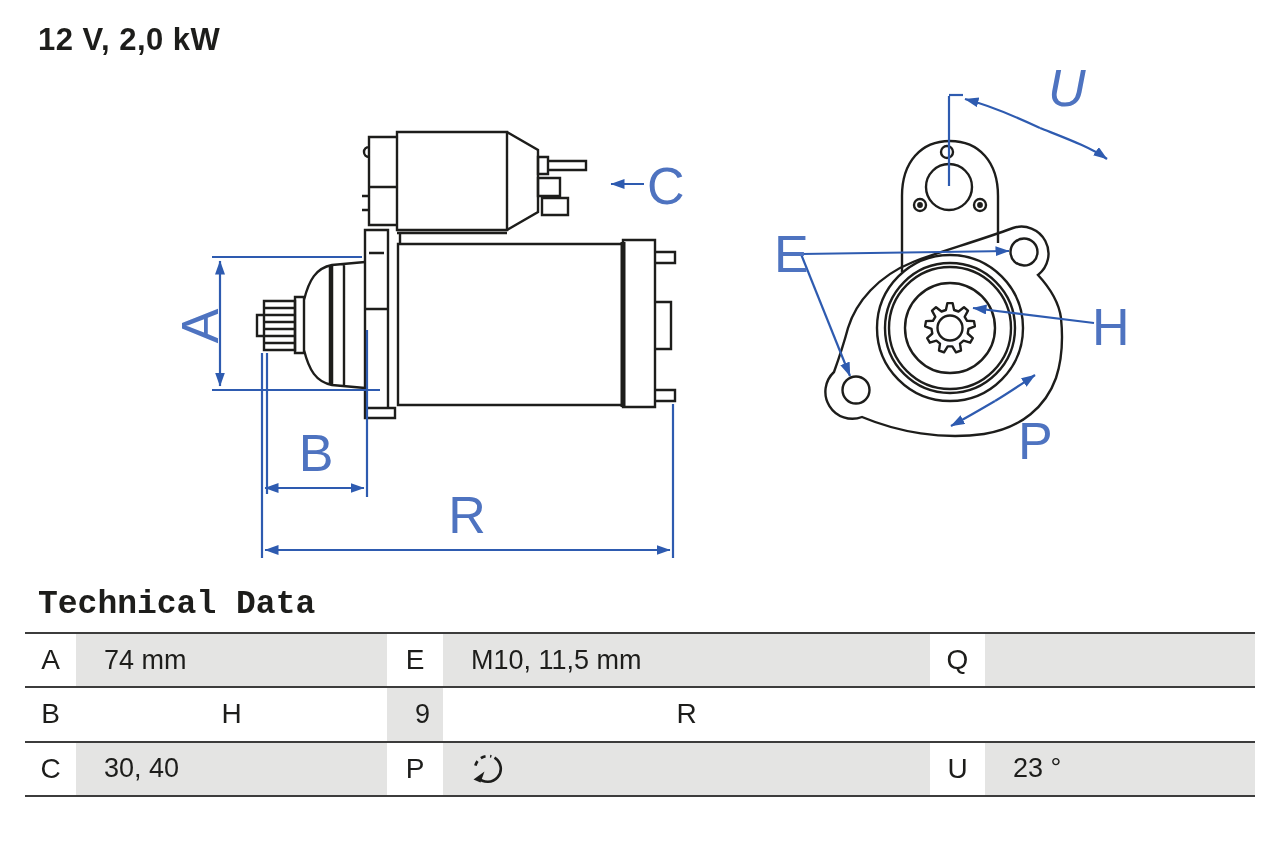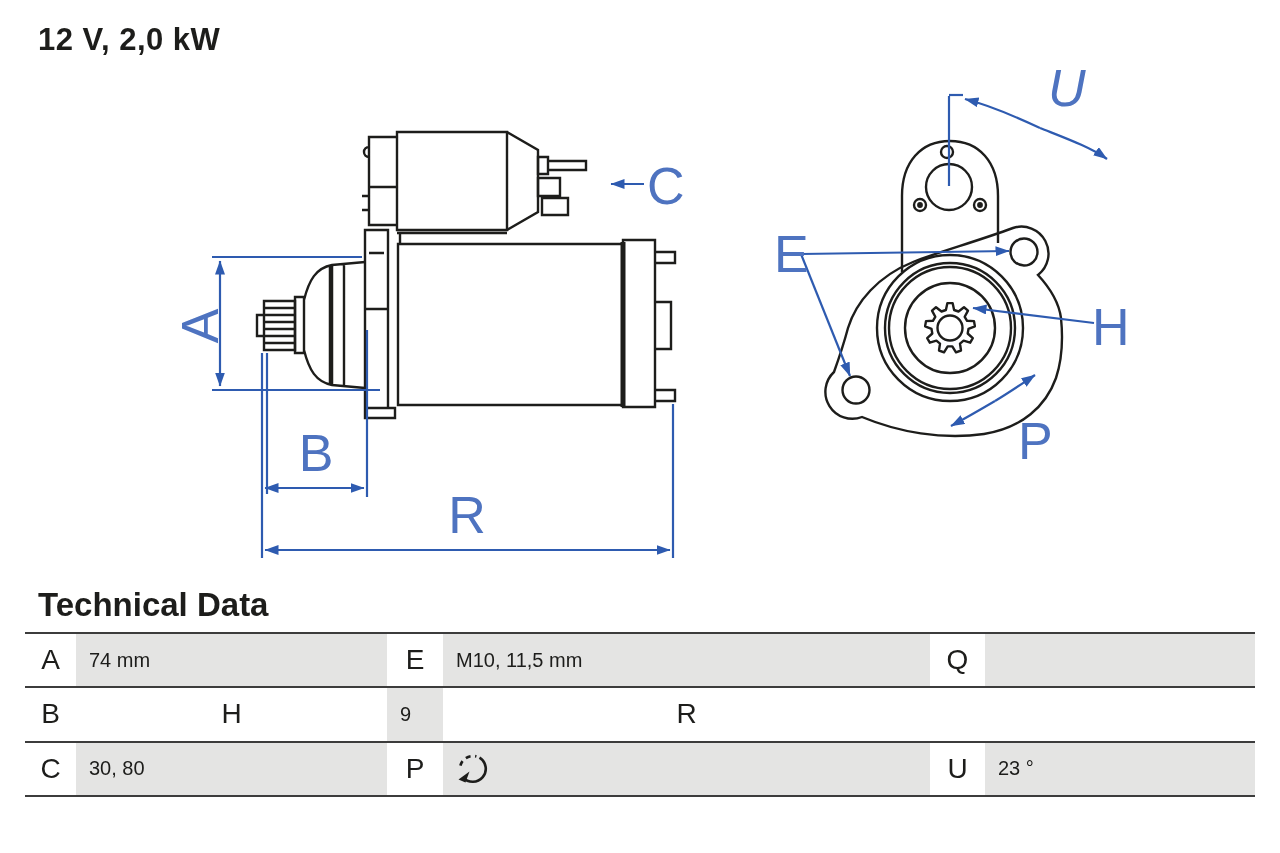--- a/index.html
+++ b/index.html
@@ -1,25 +1,25 @@
 <!DOCTYPE html>
 <html><head>
 <meta charset="utf-8">
 <style>
   html,body{margin:0;padding:0;background:#ffffff;}
   .page{position:relative;width:1280px;height:853px;background:#fff;overflow:hidden;
         font-family:"Liberation Sans",sans-serif;color:#1d1d1b;}
   .title{position:absolute;left:38px;top:22px;font-size:31px;font-weight:bold;letter-spacing:.5px;}
   .diagram{position:absolute;left:0;top:0;}
-  .td-heading{position:absolute;left:38px;top:586px;font-size:33px;font-weight:bold;}
+  .td-heading{position:absolute;left:38px;top:586px;font-size:33px;font-weight:bold;font-family:Liberation Mono, monospace;}
   .tbl{position:absolute;left:25px;top:632px;width:1230px;border-bottom:2px solid #3c3c3c;}
   .row{display:grid;grid-template-columns:51px 311px 56px 487px 55px 270px;height:54.33px;
        border-top:2px solid #3c3c3c;box-sizing:border-box;}
   .kcell{background:#ffffff;display:flex;align-items:center;justify-content:center;font-size:28px;}
-  .vcell{background:#e4e4e3;display:flex;align-items:center;padding-left:13px;font-size:20px;box-sizing:border-box;}
+  .vcell{background:#e4e4e3;display:flex;align-items:center;padding-left:28px;font-size:27px;box-sizing:border-box;}
   .dim-letter{font-family:"Liberation Sans",sans-serif;font-size:52px;fill:#4e73c0;}
   .dim-letter.it{font-style:italic;}
 </style>
 </head>
 <body>
 
 <div class="page">
 
   <div class="title">12 V, 2,0 kW</div>
 
@@ -140,21 +140,21 @@
       <div class="vcell"></div>
     </div>
     <div class="row">
       <div class="kcell">B</div>
       <div class="kcell">H</div>
       <div class="vcell">9</div>
       <div class="kcell">R</div>
     </div>
     <div class="row">
       <div class="kcell">C</div>
-      <div class="vcell">30, 80</div>
+      <div class="vcell">30, 40</div>
       <div class="kcell">P</div>
       <div class="vcell">
         <svg width="34" height="34" viewBox="0 0 34 34">
           <path d="M23.5 5.7 A13 13 0 1 1 7.0 25.4" fill="none" stroke="#1d1d1b" stroke-width="2.6"></path>
           <path d="M4.4 13.6 A13 13 0 0 1 20.4 4.4" fill="none" stroke="#1d1d1b" stroke-width="2.6" stroke-dasharray="5 4.5"></path>
           <path d="M2.5 27.5 L13.5 19.5 L9.5 30.5 Z" fill="#1d1d1b" stroke="none"></path>
         </svg>
       </div>
       <div class="kcell">U</div>
       <div class="vcell">23 °</div>

